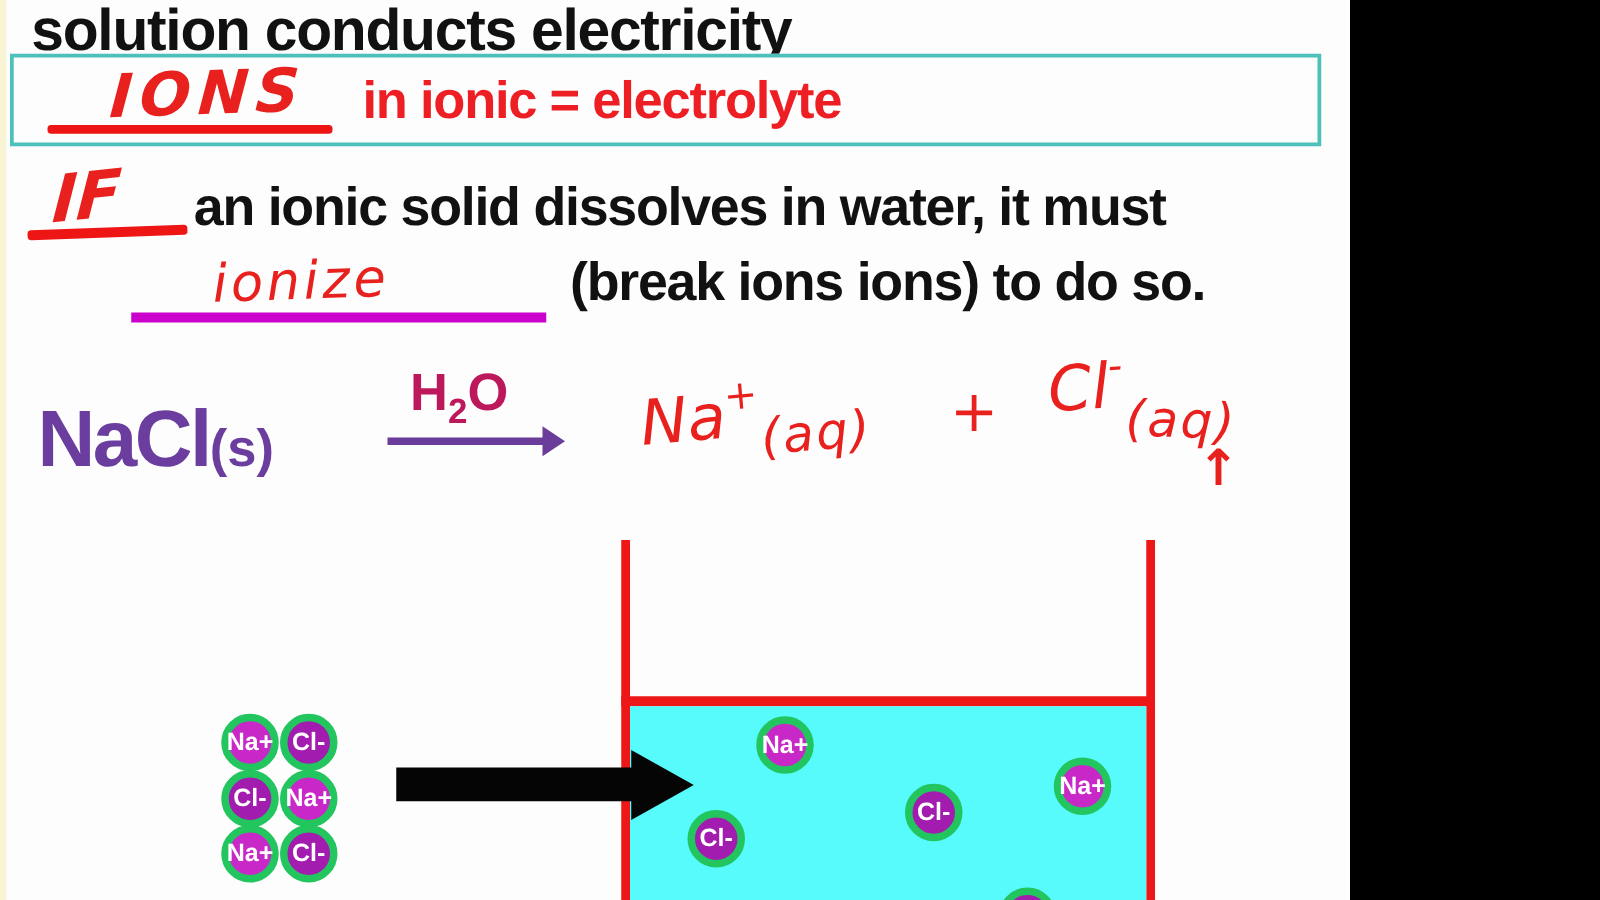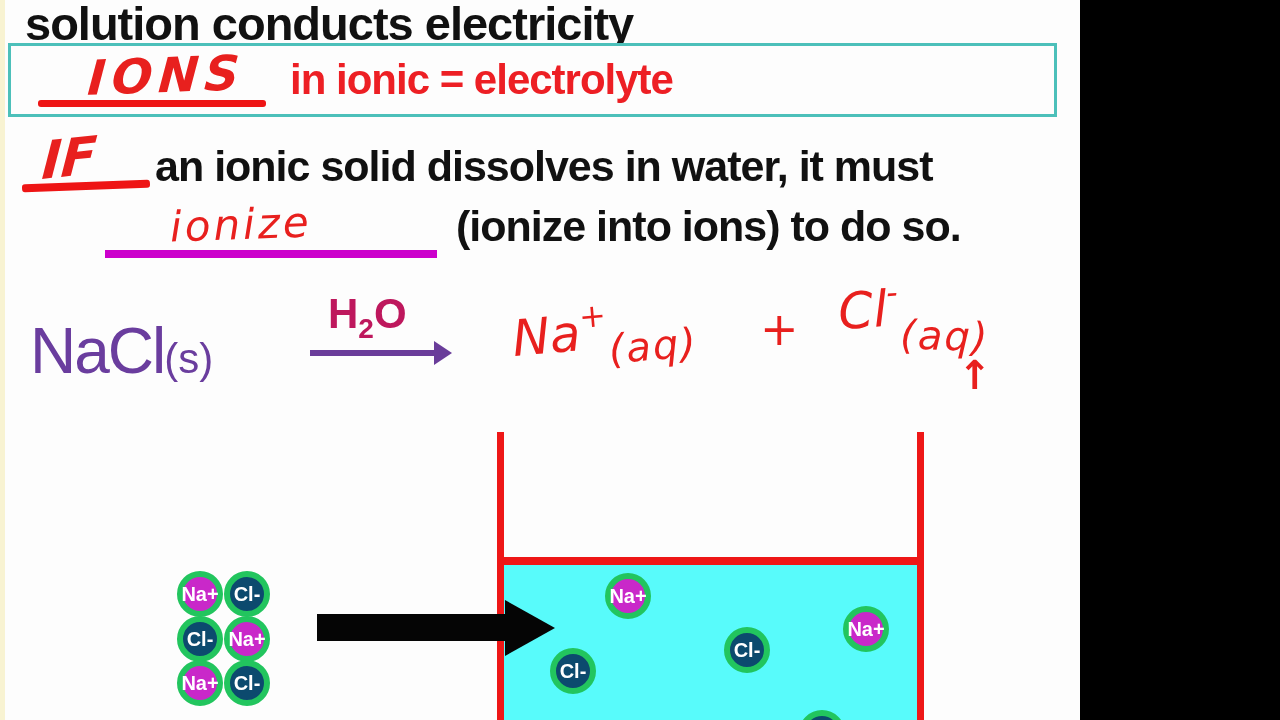--- a/index.html
+++ b/index.html
@@ -26,21 +26,21 @@
   .hw-ionize { left:170px; top:200px; font-size:42px; transform:rotate(-2deg); letter-spacing:3px; }
 
   .red-underline { position:absolute; background:#ee1515; border-radius:3px; }
   .ul-ions { left:38px; top:100px; width:228px; height:7px; }
   .ul-if { left:22px; top:182px; width:128px; height:8px; transform:rotate(-2deg); }
   .mag-underline { position:absolute; left:105px; top:250px; width:332px; height:8px; background:#cc00cc; }
 
   .red-printed { position:absolute; left:290px; top:56px; font-size:42px; font-weight:bold; color:#ed1f24; letter-spacing:-1px; white-space:nowrap; }
 
   
-  .nacl { position:absolute; left:30px; top:314px; color:#6a3d9e; font-weight:normal; white-space:nowrap; }
+  .nacl { position:absolute; left:30px; top:314px; color:#6a3d9e; font-weight:bold; white-space:nowrap; }
   .nacl .formula { font-size:64px; letter-spacing:-2px; }
   .nacl .state { font-size:42px; }
   .electrolyte-label { position:absolute; left:30px; top:402px; color:#6a3d9e; font-weight:bold; font-size:44px; letter-spacing:-1px; }
 
   
   .h2o { position:absolute; left:328px; top:290px; color:#be185d; font-weight:bold; font-size:42px; }
   .h2o .sub { font-size:28px; vertical-align:-10px; }
   .rxn-bar { position:absolute; left:310px; top:350px; width:126px; height:6px; background:#6a3d9a; }
   .rxn-head { position:absolute; left:434px; top:341px; width:0; height:0;
     border-left:18px solid #6a3d9a; border-top:12px solid transparent; border-bottom:12px solid transparent; }
@@ -66,21 +66,21 @@
   .wall-left { left:497px; top:432px; width:7px; height:288px; }
   .wall-right { left:917px; top:432px; width:7px; height:288px; }
   .water-line { position:absolute; left:497px; top:557px; width:427px; height:8px; background:#ee1717; }
   .water-fill { position:absolute; left:504px; top:565px; width:413px; height:155px; background:#58fbfb; z-index:1; }
 
   
   .ion { position:absolute; width:46px; height:46px; border-radius:50%; border:6px solid #22c55e;
     display:flex; align-items:center; justify-content:center;
     color:#fff; font-weight:bold; font-size:20px; letter-spacing:0; z-index:5; }
   .ion.na { background:#c928c9; }
-  .ion.cl { background:#0c4a6e;text-align:center; }
+  .ion.cl { background:#a21caf;text-align:center; }
 
   
   .s0 { left:177px; top:571px; } .s1 { left:224px; top:571px; }
   .s2 { left:177px; top:616px; } .s3 { left:224px; top:616px; }
   .s4 { left:177px; top:660px; } .s5 { left:224px; top:660px; }
   
   .d0 { left:605px; top:573px; } .d1 { left:550px; top:648px; }
   .d2 { left:724px; top:627px; } .d3 { left:843px; top:606px; }
   .d4 { left:799px; top:710px; }
 
@@ -108,21 +108,21 @@
   <div class="hw hw-ions">IONS</div>
   <div class="red-underline ul-ions"></div>
   <div class="red-printed">in ionic = electrolyte</div>
 
   <div class="hw hw-if">IF</div>
   <div class="red-underline ul-if"></div>
   <div class="printed line1">an ionic solid dissolves in water, it must</div>
 
   <div class="hw hw-ionize">ionize</div>
   <div class="mag-underline"></div>
-  <div class="printed line2">(ionize into ions) to do so.</div>
+  <div class="printed line2">(break ions ions) to do so.</div>
 
   <div class="nacl">
     <span class="formula">NaCl</span><span class="state">(s)</span>
   </div>
 
   <div class="h2o">
     <span>H</span><span class="sub">2</span><span>O</span>
   </div>
   <div class="rxn-bar"></div>
   <div class="rxn-head"></div>

